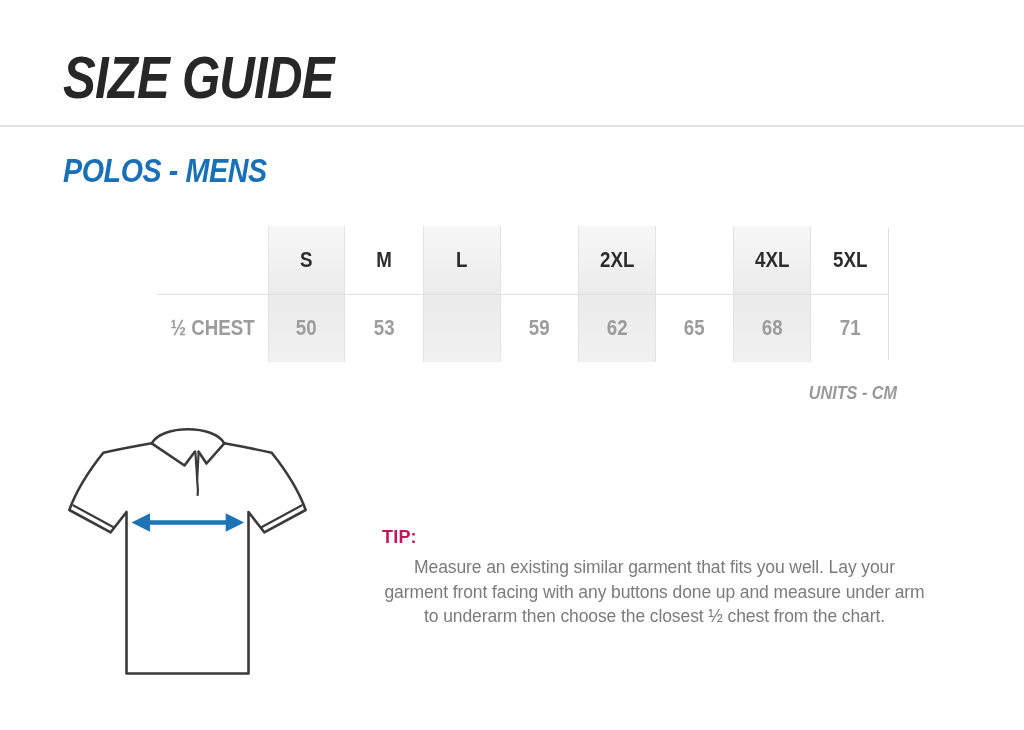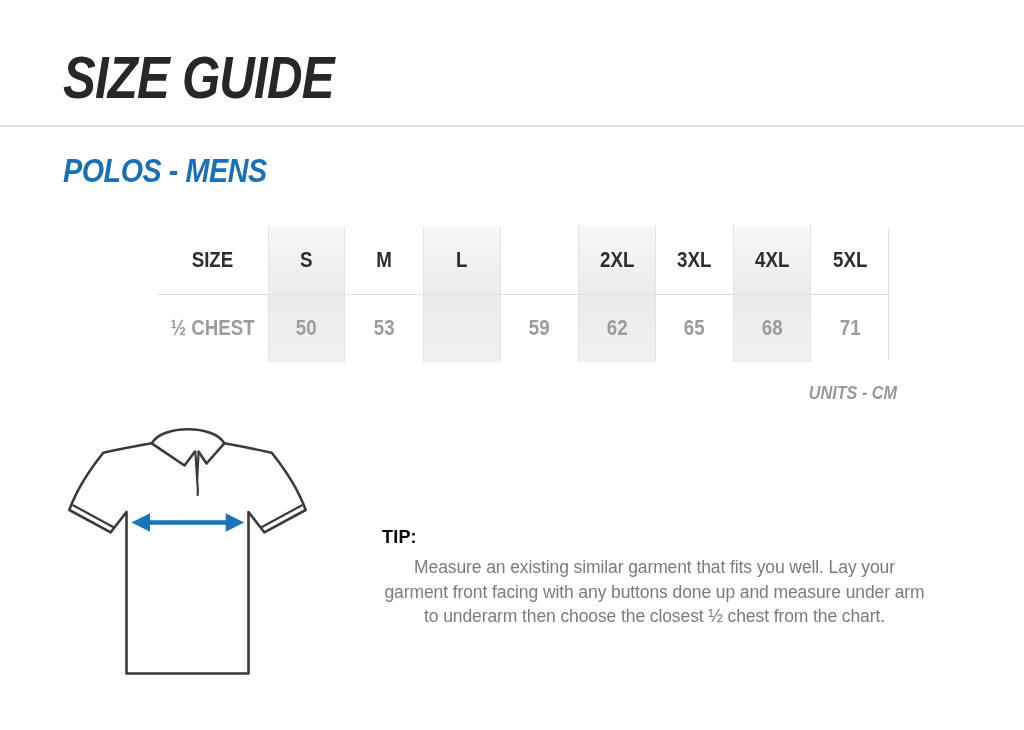--- a/index.html
+++ b/index.html
@@ -74,43 +74,40 @@
     transform:scaleX(0.9); transform-origin:right center;
     white-space:nowrap;
   }
 
   
   .polo-figure { position:absolute; left:60px; top:415px; width:280px; height:280px; }
 
   
   .tip-block { position:absolute; left:382px; top:527px; width:545px; }
   .tip-heading {
-    font-size:18px; font-weight:bold; color:#000000;
+    font-size:18px; font-weight:bold; color:#be185d;
     letter-spacing:0.2px; margin-bottom:7px;
   }
   .tip-body {
     font-size:17.5px; line-height:24.5px; color:#7b7b7b;
     letter-spacing:-0.1px;
     text-align:center;
   }
 </style>
 </head>
 <body>
 
 <div class="page">
 
   <h1 class="page-title">SIZE GUIDE</h1>
   <div class="title-divider"></div>
   <h2 class="section-title">POLOS - MENS</h2>
 
   <div class="size-table">
     <div class="col label-col">
-      <div class="cell head">
-          <span>SIZE</span>
-        </div>
       <div class="cell val">
           <span>½ CHEST</span>
         </div>
     </div>
     <div class="col striped">
       <div class="cell head">
           <span>S</span>
         </div>
       <div class="cell val">
           <span>50</span>
@@ -136,23 +133,20 @@
     </div>
     <div class="col striped">
       <div class="cell head">
           <span>2XL</span>
         </div>
       <div class="cell val">
           <span>62</span>
         </div>
     </div>
     <div class="col">
-      <div class="cell head">
-          <span>3XL</span>
-        </div>
       <div class="cell val">
           <span>65</span>
         </div>
     </div>
     <div class="col striped">
       <div class="cell head">
           <span>4XL</span>
         </div>
       <div class="cell val">
           <span>68</span>

